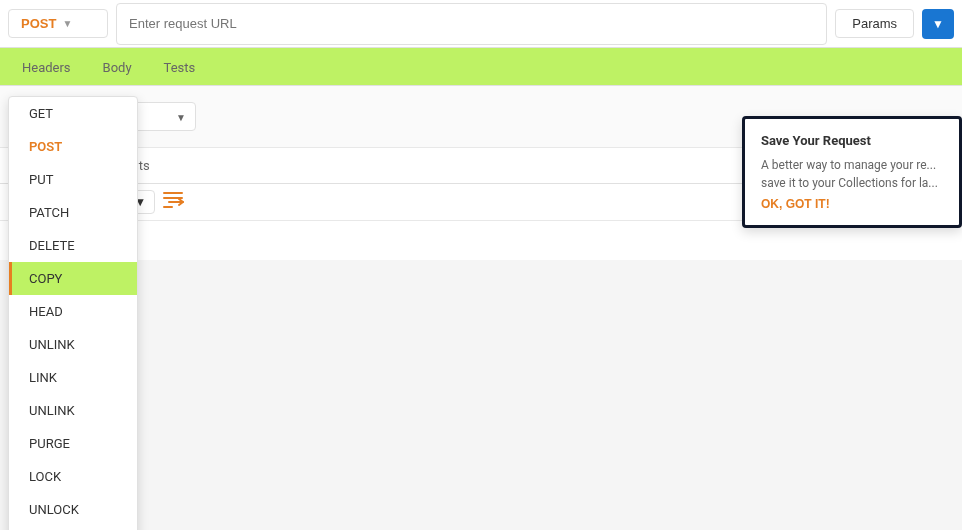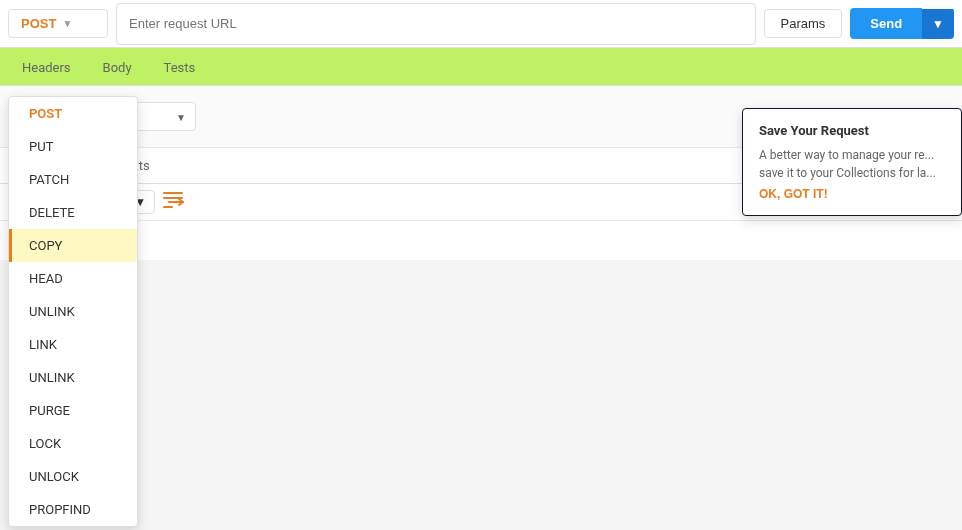--- a/index.html
+++ b/index.html
@@ -256,24 +256,24 @@
     }
 
     .dropdown-item.selected {
       color: #e67e22;
       font-weight: 600;
     }
 
     
     .tooltip-popup {
       position: absolute;
-      top: 60px;
+      top: 68px;
       right: 0;
       background: #fff;
-      border: 1px solid #0f172a;
+      border: 3px solid #0f172a;
       border-radius: 4px;
       box-shadow: 0 4px 12px rgba(0,0,0,0.15);
       z-index: 999;
       width: 220px;
       padding: 14px 16px;
     }
 
     .tooltip-title {
       font-weight: 700;
       font-size: 13px;
@@ -292,48 +292,48 @@
       color: #e67e22;
       font-weight: 700;
       font-size: 12px;
       cursor: pointer;
       background: none;
       border: none;
     }
 
     
     .dropdown-item.highlighted {
-      background: #fef9c3;
+      background: #bef264;
       border-left: 3px solid #e67e22;
       padding-left: 17px;
     }
 
     .main-content {
       position: relative;
     }
   </style>
 </head>
 <body>
 
 <div class="top-bar">
   <button class="method-btn">
     <span>POST</span>
     <span class="chevron">▼</span>
   </button>
   <input class="url-input" type="text" placeholder="Enter request URL" style="">
   <button class="params-btn">Params</button>
   <div class="send-btn-group">
-    <button class="send-btn">Send</button>
     <button class="send-chevron">▼</button>
   </div>
 </div>
 
 <div class="main-content">
 
   <div class="dropdown-menu">
+    <span class="dropdown-item">GET</span>
     <span class="dropdown-item selected">POST</span>
     <span class="dropdown-item">PUT</span>
     <span class="dropdown-item">PATCH</span>
     <span class="dropdown-item">DELETE</span>
     <span class="dropdown-item highlighted">COPY</span>
     <span class="dropdown-item">HEAD</span>
     <span class="dropdown-item">UNLINK</span>
     <span class="dropdown-item">LINK</span>
     <span class="dropdown-item">UNLINK</span>
     <span class="dropdown-item">PURGE</span>

